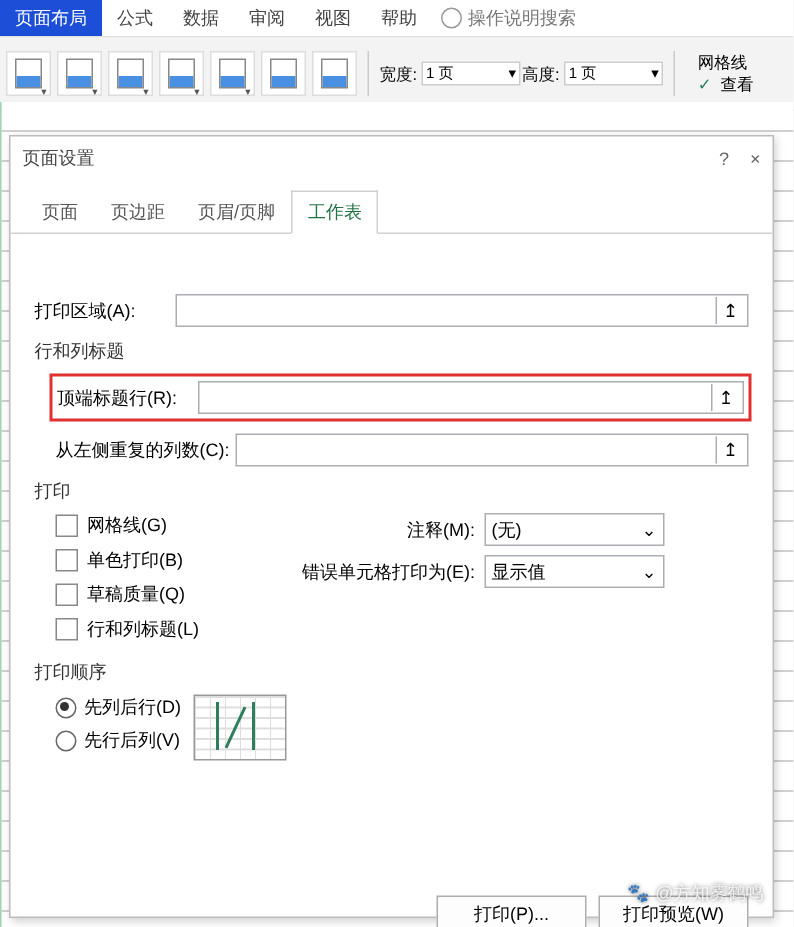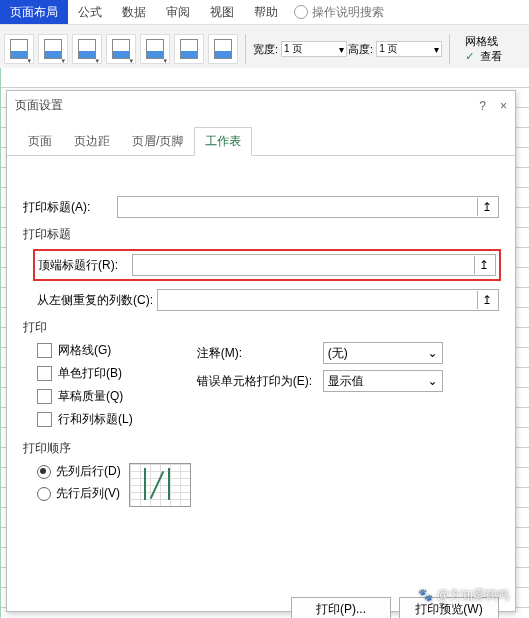--- a/index.html
+++ b/index.html
@@ -223,20 +223,21 @@
     gap: 64px;
   }
   .rcol .rrow {
     display: flex;
     align-items: center;
     gap: 6px;
     margin-bottom: 6px;
   }
   .rcol label {
     width: 120px;
+    text-align: right;
   }
   .rcol .sel {
     width: 110px;
     height: 20px;
     border: 1px solid #abadb3;
     display: flex;
     justify-content: space-between;
     align-items: center;
     padding: 0 4px;
     background: #fff;
@@ -401,27 +402,27 @@
       <div class="dlg-tab">页边距</div>
       <div class="dlg-tab">页眉/页脚</div>
       <div class="dlg-tab active">工作表</div>
     </div>
     <div class="highlight-box" style="left:115px;top:-2px;width:132px;height:28px;"></div>
   </div>
 
   <div class="dlg-body">
 
     <div class="row">
-      <label><span>打印标题(A):</span></label>
+      <label><span>打印区域(A):</span></label>
       <div class="input">
         <span class="ref-btn">↥</span>
       </div>
     </div>
 
-    <div class="section-label">打印标题</div>
+    <div class="section-label">行和列标题</div>
 
     <div class="row hl">
       <label><span>顶端标题行(R):</span></label>
       <div class="input">
         <span class="ref-btn">↥</span>
       </div>
     </div>
 
     <div class="row indent">
       <label style="min-width:112px;"><span>从左侧重复的列数(C):</span></label>

